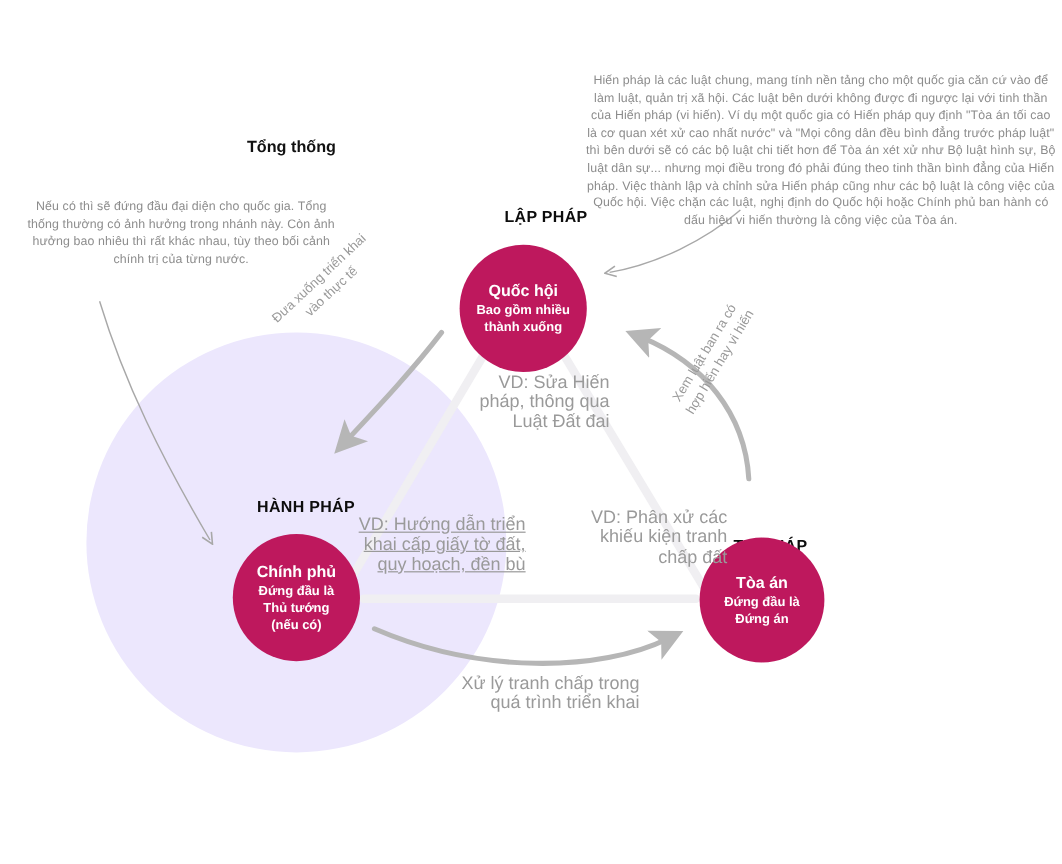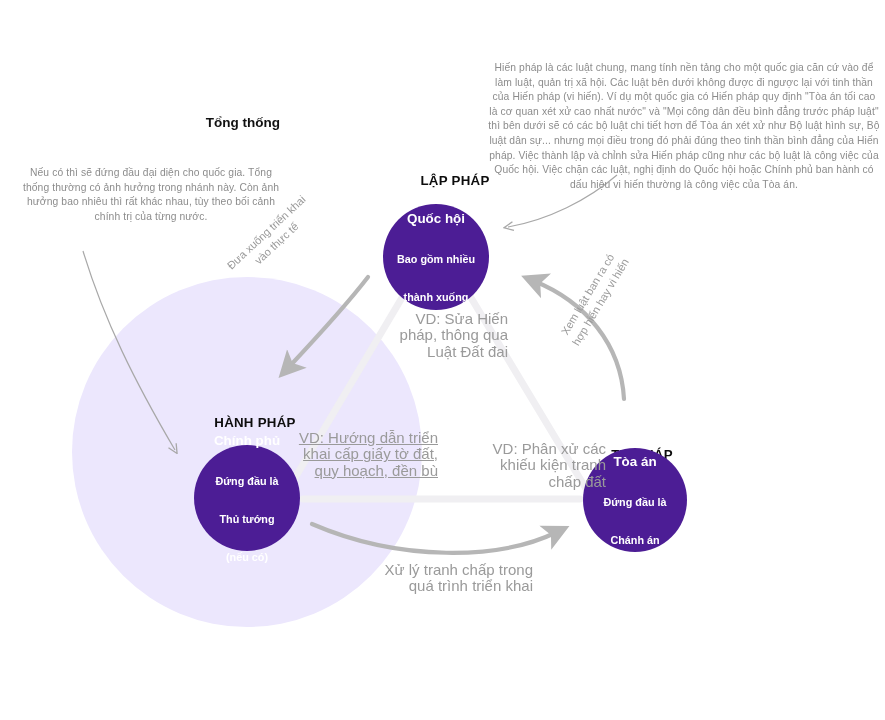--- a/index.html
+++ b/index.html
@@ -79,29 +79,28 @@
     white-space: nowrap;
   }
   #label-legislative { left: 371px; top: 173px; width: 168px; }
   #label-executive   { left: 170px; top: 415px; width: 170px; }
   #label-judicial    { left: 557px; top: 415px; width: 170px; margin-top: 32px; }
 
   
   .node {
     position: absolute;
     border-radius: 50%;
-    background: #4c1d95;
+    background: #be185d;
     color: #ffffff;
     display: flex;
     flex-direction: column;
     align-items: center;
     justify-content: center;
     text-align: center;
     box-sizing: border-box;
-    gap: 24px;
   }
   .node .node-name {
     font-size: 13.4px;
     font-weight: bold;
     line-height: 17px;
     margin-bottom: 1px;
   }
   .node .node-sub {
     font-size: 10.8px;
     font-weight: bold;
@@ -124,21 +123,21 @@
   
   .edge-note {
     position: absolute;
     color: #9a9a9a;
     font-size: 15px;
     line-height: 16.4px;
     text-align: right;
   }
   #edge-note-top    { left: 392px; top: 311px; width: 116px; }
   #edge-note-left   { left: 298px; top: 430px; width: 140px; text-decoration: underline; }
-  #edge-note-right  { left: 478px; top: 441px; width: 128px; }
+  #edge-note-right  { left: 478px; top: 424px; width: 128px; }
   #edge-note-bottom { left: 363px; top: 562px; width: 170px; }
 
   
   .rot-note {
     position: absolute;
     color: #9a9a9a;
     font-size: 11px;
     line-height: 15px;
     text-align: center;
     white-space: nowrap;
@@ -206,21 +205,21 @@
   <div class="node" id="node-government">
     <div class="node-name">Chính phủ</div>
     <div class="node-sub">Đứng đầu là</div>
     <div class="node-sub">Thủ tướng</div>
     <div class="node-sub">(nếu có)</div>
   </div>
 
   <div class="node" id="node-court">
     <div class="node-name">Tòa án</div>
     <div class="node-sub">Đứng đầu là</div>
-    <div class="node-sub">Chánh án</div>
+    <div class="node-sub">Đứng án</div>
   </div>
 
   <div class="edge-note" id="edge-note-top">VD: Sửa Hiến pháp, thông qua Luật Đất đai</div>
   <div class="edge-note" id="edge-note-left">VD: Hướng dẫn triển khai cấp giấy tờ đất, quy hoạch, đền bù</div>
   <div class="edge-note" id="edge-note-right">VD: Phân xử các khiếu kiện tranh chấp đất</div>
   <div class="edge-note" id="edge-note-bottom">Xử lý tranh chấp trong quá trình triển khai</div>
 
   <div class="rot-note" id="rot-note-left">
     <div>Đưa xuống triển khai</div>
     <div>vào thực tế</div>

